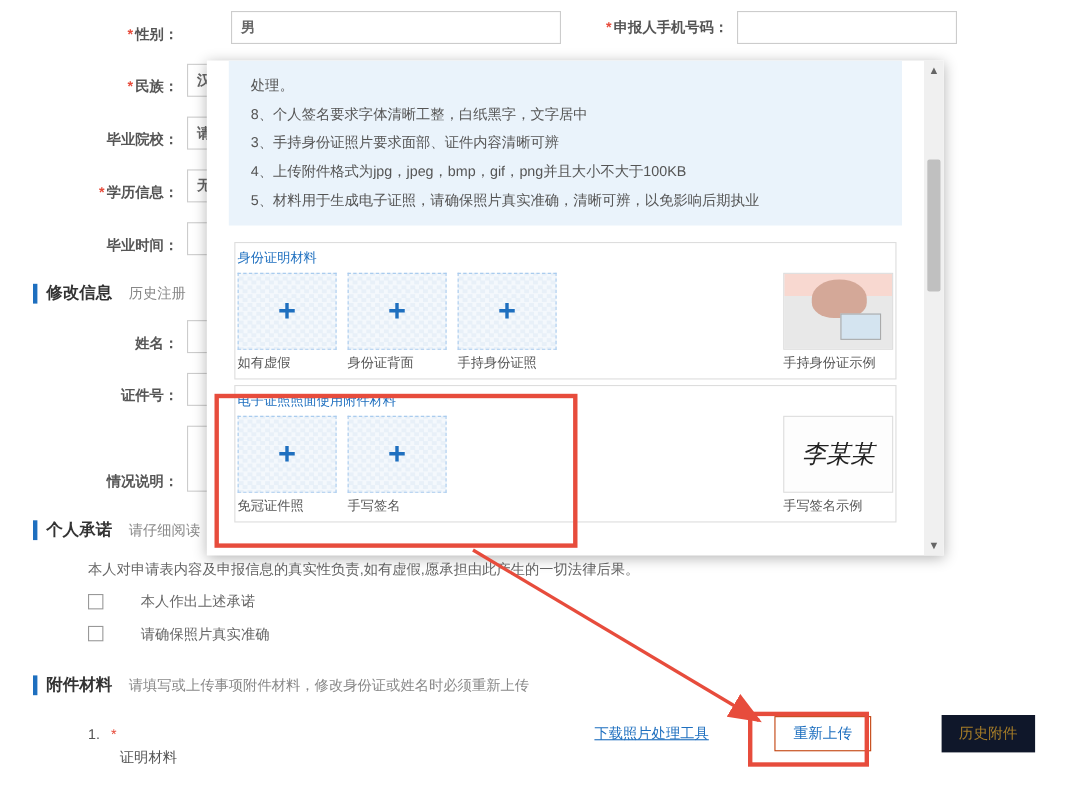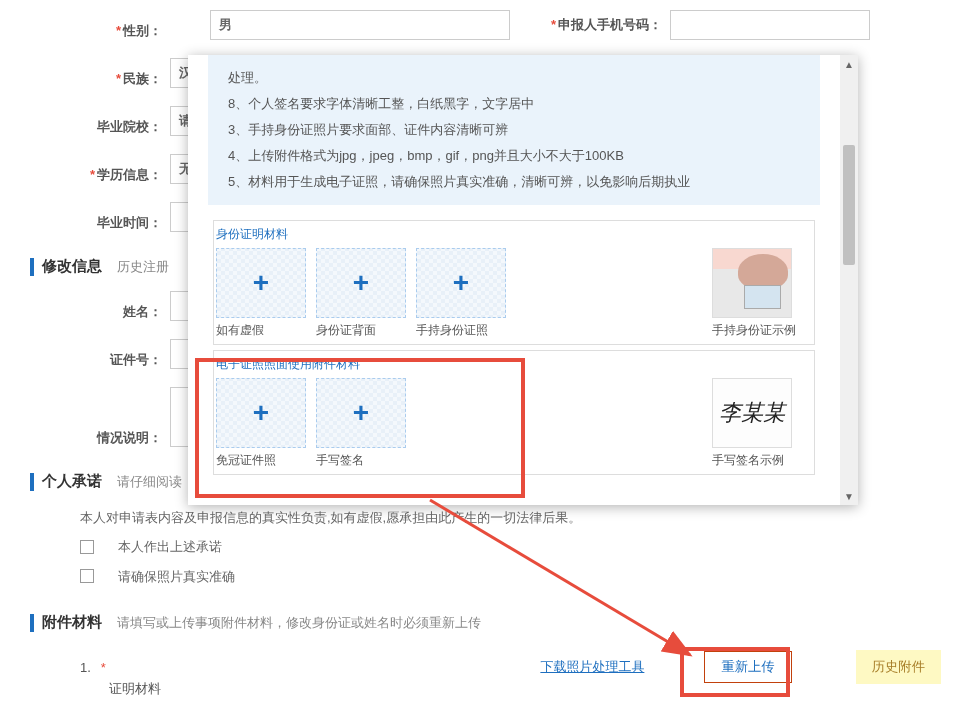--- a/index.html
+++ b/index.html
@@ -18,31 +18,31 @@
     .form-row.double .field2 { display: flex; align-items: center; }
     .form-row.double .field2 .lbl { width: 120px; }
 
     .section { margin-top: 25px; }
     .section-header { display: flex; align-items: center; margin-bottom: 15px; }
     .section-bar { width: 4px; height: 18px; background: #1e6fbf; margin-right: 8px; }
     .section-title { font-size: 15px; font-weight: bold; color: #333; margin-right: 15px; }
     .section-hint { color: #888; font-size: 13px; }
 
     .commitment { margin-left: 50px; color: #666; line-height: 1.8; }
-    .commitment-row { display: flex; align-items: center; margin-top: 6px; gap: 24px; }
+    .commitment-row { display: flex; align-items: center; margin-top: 6px; gap: 34px; }
     .commitment-row .cb { width: 14px; height: 14px; border: 1px solid #999; display: inline-block; }
 
     .attach-row { display: flex; align-items: center; margin-left: 50px; height: 40px; }
     .attach-row .num { margin-right: 10px; color: #555; }
     .attach-row .req { color: #e74c3c; margin-right: 3px; }
     .attach-row .name { color: #555; flex: 0 0 auto; margin-top: 44px; }
     .attach-row .spacer { flex: 1; }
     .attach-row .link { color: #1e6fbf; text-decoration: underline; margin-right: 60px; cursor: pointer; }
     .reupload-btn { border: 1px solid #c2410c; color: #1e6fbf; padding: 6px 16px; background: #fff; cursor: pointer; margin-right: 64px; }
-    .history-btn { background: #fef9c3; color: #a77e28; padding: 8px 16px; cursor: pointer; border: none; }
+    .history-btn { background: #0f172a; color: #a77e28; padding: 8px 16px; cursor: pointer; border: none; }
     
     .red-box-reupload { position: absolute; left: 680px; top: 647px; width: 110px; height: 50px; border: 4px solid #e74c3c; pointer-events: none; z-index: 30; }
     .red-box-modal { position: absolute; left: 195px; top: 358px; width: 330px; height: 140px; border: 4px solid #e74c3c; pointer-events: none; z-index: 30; }
     
     .arrow-svg { position: absolute; left: 0; top: 0; width: 971px; height: 716px; pointer-events: none; z-index: 30; }
     .modal { position: absolute; left: 188px; top: 55px; width: 670px; height: 450px; background: #fff; z-index: 20; box-shadow: 0 2px 12px rgba(0,0,0,0.3); overflow: hidden; display: flex; }
     .modal-content { flex: 1; overflow-y: auto; padding: 0; }
     .modal-scrollbar { width: 18px; background: #f0f0f0; position: relative; }
     .modal-scrollbar .thumb { width: 12px; height: 120px; background: #c0c0c0; position: absolute; left: 3px; top: 90px; border-radius: 2px; }
     .modal-scrollbar .arrow-up, .modal-scrollbar .arrow-down { width: 18px; height: 18px; display: flex; align-items: center; justify-content: center; color: #666; font-size: 10px; }
@@ -57,21 +57,21 @@
 
     .upload-section { border: 1px solid #ddd; margin: 0 25px 5px; padding: 5px 2px; }
     .upload-section .title { color: #1e6fbf; font-size: 12px; margin-bottom: 5px; }
     .upload-row { display: flex; gap: 10px; align-items: flex-start; }
     .upload-slot { width: 90px; }
     .upload-box { width: 90px; height: 70px; border: 1px dashed #aaccee; background: repeating-conic-gradient(#e8f0f8 0% 25%, #f4f8fc 0% 50%) 50% / 8px 8px; display: flex; align-items: center; justify-content: center; cursor: pointer; }
     .upload-box .plus { color: #1e6fbf; font-size: 28px; font-weight: bold; }
     .upload-label { text-align: left; font-size: 12px; color: #555; margin-top: 4px; }
     .example-spacer { flex: 1; }
     .example-slot { width: 100px; }
-    .example-img { width: 80px; height: 70px; border: 1px solid #ddd; background: #fdfdfd; display: flex; align-items: center; justify-content: center; flex-direction: column; }
+    .example-img { width: 100px; height: 70px; border: 1px solid #ddd; background: #fdfdfd; display: flex; align-items: center; justify-content: center; flex-direction: column; }
     .example-img.sig { font-family: cursive; font-size: 22px; color: #222; font-style: italic; }
     .example-img.idcard { background: linear-gradient(#f8d8d0 30%, #e8e8e8 30%); position: relative; }
     .example-img.idcard::before { content: ""; position: absolute; top: 5px; left: 25px; width: 50px; height: 35px; background: #d4a898; border-radius: 50% 50% 40% 40%; }
     .example-img.idcard::after { content: ""; position: absolute; bottom: 8px; right: 10px; width: 35px; height: 22px; background: #d4e4f0; border: 1px solid #aaa; }
     .example-label { text-align: left; font-size: 12px; color: #555; margin-top: 4px; }
   </style>
 </head>
 <body>
 
 <div class="background-form">

